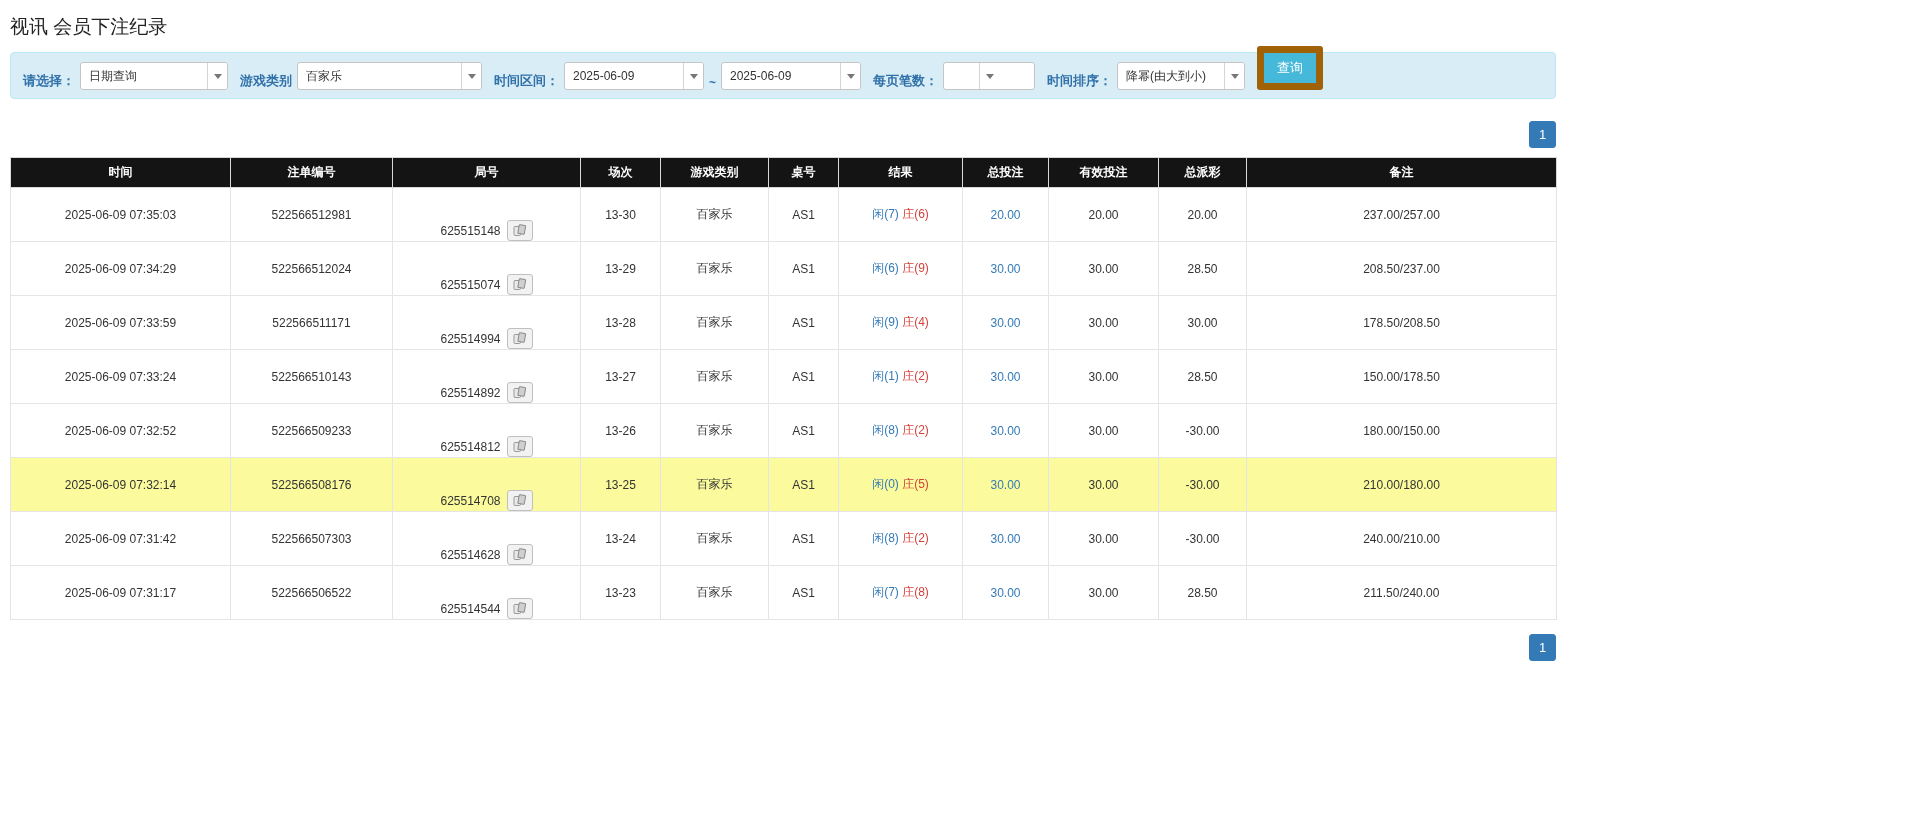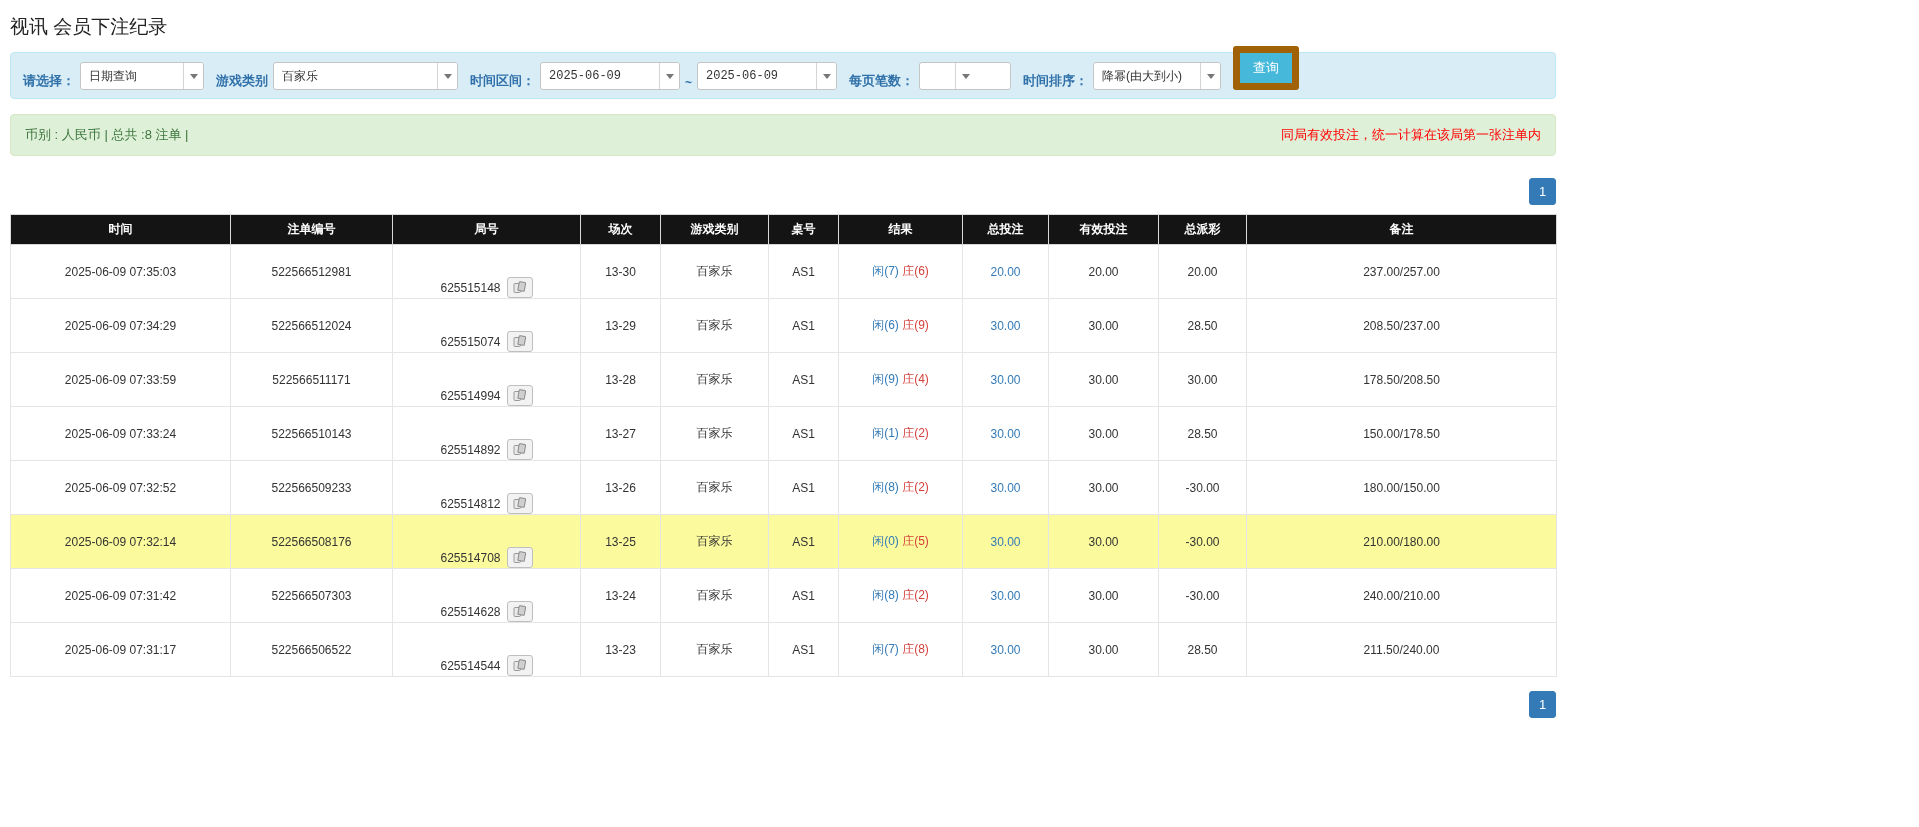--- a/index.html
+++ b/index.html
@@ -46,21 +46,21 @@
     border-left: 1px solid #d5d5d5;
     display: flex; align-items: center; justify-content: center;
     background: #fff;
   }
   .combo .arrow i {
     width: 0; height: 0;
     border-left: 4px solid transparent;
     border-right: 4px solid transparent;
     border-top: 5px solid #777;
   }
-  .w130 { width: 124px; gap: 24px; } .w185 { width: 185px; } .w140 { width: 140px; font-family: Liberation Mono, monospace; }
+  .w130 { width: 148px; gap: 24px; } .w185 { width: 185px; } .w140 { width: 140px; }
   .w100 { width: 92px; flex-direction: column; } .w155 { width: 128px; }
   .tilde { color: #3071a9; font-weight: bold; margin: 0 5px; }
   .btn-search {
     margin-left: 12px;
     background: #46b8da;
     border: 7px solid #a16207;
     color: #fff;
     font-size: 13px;
     padding: 6px 13px;
     border-radius: 3px;
@@ -196,24 +196,20 @@
     <div class="combo w155">
       <span class="txt">降幂(由大到小)</span>
       <span class="arrow">
           <i></i>
         </span>
     </div>
 
     <button class="btn-search">查询</button>
   </div>
 
-  <div class="summary-bar">
-    <span>币别 : 人民币 | 总共 :8 注单 |</span>
-    <span class="notice">同局有效投注，统一计算在该局第一张注单内</span>
-  </div>
 
   <div class="pager top">
     <span class="page-btn">1</span>
   </div>
 
   <table class="bets">
     <colgroup>
       <col style="width:220px">
         <col style="width:162px">
         <col style="width:188px">

